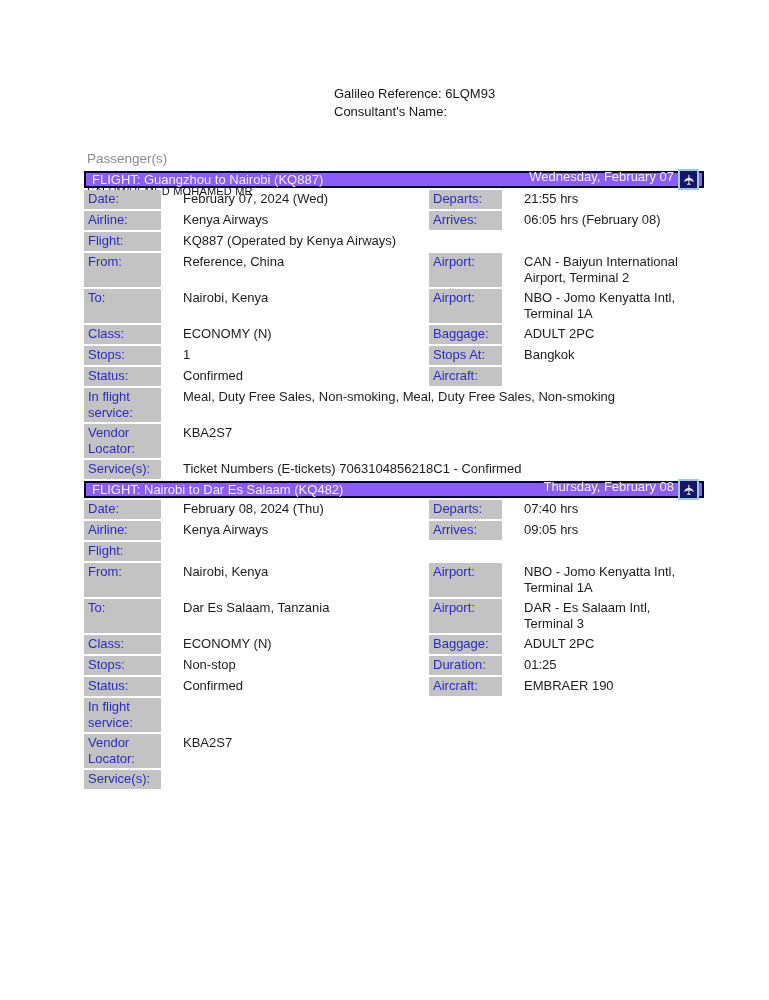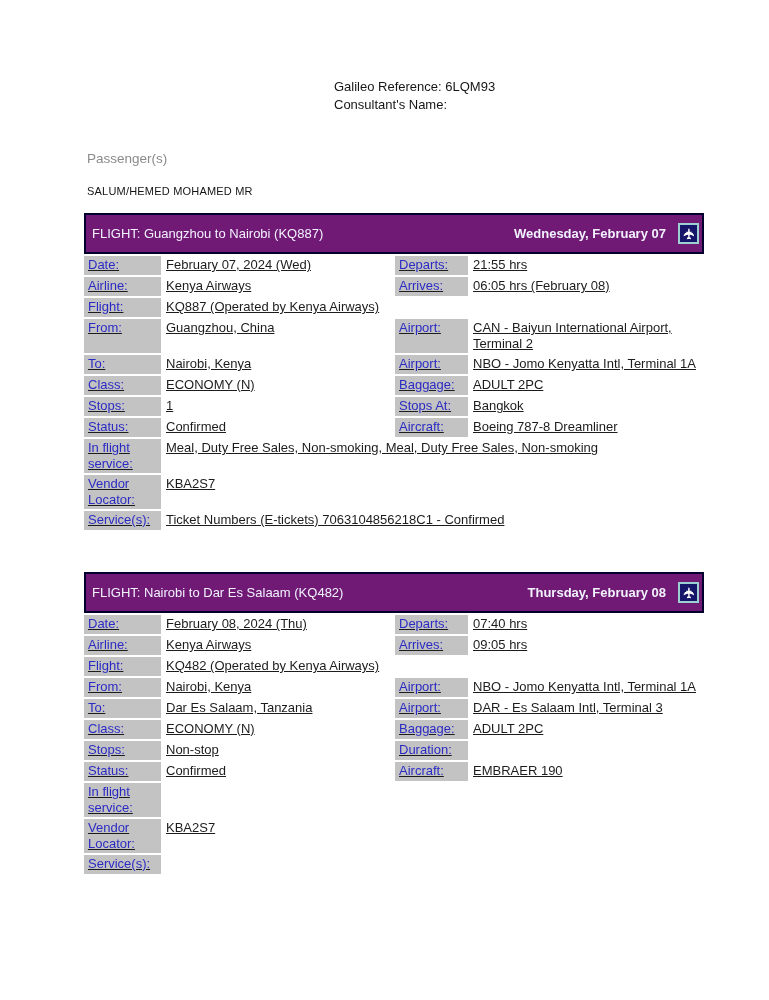--- a/index.html
+++ b/index.html
@@ -7,21 +7,21 @@
   body {
     width: 769px; height: 1000px;
     position: relative;
     font-family: "Liberation Sans", sans-serif;
     font-size: 13px;
     color: #1c1c1c;
     overflow: hidden;
   }
   .doc-header {
     position: absolute;
-    left: 334px; top: 78px;
+    left: 334px; top: 85px;
     line-height: 18px;
     color: #161616;
   }
   .passenger-block {
     position: absolute;
     left: 87px; top: 109px;
     width: 620px;
     margin-top: 42px;
   }
   .passenger-heading {
@@ -34,54 +34,52 @@
     font-size: 11px;
     letter-spacing: 0.2px;
   }
   .sections {
     position: absolute;
     left: 84px; top: 171px;
     width: 620px;
   }
   .flight-section { width: 620px; }
   .flight-header {
-    background: #701a75;
+    background: #8b5cf6;
     border: 2px solid #00002e;
-    height: 41px;
+    height: 17px;
     display: flex;
     align-items: center;
     justify-content: space-between;
     color: #f2f2ff;
     padding: 0 3px 0 6px;
     margin-bottom: 2px;
-    margin-top: 42px;
   }
   .flight-header .fh-title { font-size: 13px; }
-  .fh-right { display: flex; align-items: center; gap: 12px; font-weight: bold; }
+  .fh-right { display: flex; gap: 4px; }
   .fh-date { font-size: 13px; }
   .plane-box {
     width: 21px; height: 21px;
     background: #15156a;
     border: 2px solid #9ccfcf;
     display: flex; align-items: center; justify-content: center;
     flex: 0 0 auto;
   }
   .plane-glyph {
     color: #ffffff;
     font-size: 14px;
     line-height: 1;
     transform: rotate(-90deg);
   }
   .ftable { width: 620px; margin-bottom: 1px; }
   .frow {
     display: grid;
     grid-template-columns: 77px 228px 73px 1fr;
-    column-gap: 3px;
+    column-gap: 20px;
     margin-bottom: 2px;
-    text-decoration: underline;
   }
   .cell { min-height: 19px; line-height: 16px; padding: 1px 3px; }
   .lcell {
     background: #c3c3c3;
     color: #2b2bc4;
     padding-left: 4px;
   }
   .vcell { color: #1c1c1c; padding-left: 2px; }
   .vspan { grid-column: 2 / 5; }
 </style>
@@ -122,21 +120,21 @@
           <div class="cell vcell">Kenya Airways</div>
           <div class="cell lcell">Arrives:</div>
           <div class="cell vcell">06:05 hrs (February 08)</div>
         </div>
         <div class="frow">
           <div class="cell lcell">Flight:</div>
           <div class="cell vcell vspan">KQ887 (Operated by Kenya Airways)</div>
         </div>
         <div class="frow">
           <div class="cell lcell">From:</div>
-          <div class="cell vcell">Guangzhou, China</div>
+          <div class="cell vcell">Reference, China</div>
           <div class="cell lcell">Airport:</div>
           <div class="cell vcell">CAN - Baiyun International Airport, Terminal 2</div>
         </div>
         <div class="frow">
           <div class="cell lcell">To:</div>
           <div class="cell vcell">Nairobi, Kenya</div>
           <div class="cell lcell">Airport:</div>
           <div class="cell vcell">NBO - Jomo Kenyatta Intl, Terminal 1A</div>
         </div>
         <div class="frow">
@@ -148,21 +146,20 @@
         <div class="frow">
           <div class="cell lcell">Stops:</div>
           <div class="cell vcell">1</div>
           <div class="cell lcell">Stops At:</div>
           <div class="cell vcell">Bangkok</div>
         </div>
         <div class="frow">
           <div class="cell lcell">Status:</div>
           <div class="cell vcell">Confirmed</div>
           <div class="cell lcell">Aircraft:</div>
-          <div class="cell vcell">Boeing 787-8 Dreamliner</div>
         </div>
         <div class="frow">
           <div class="cell lcell">In flight service:</div>
           <div class="cell vcell vspan">Meal, Duty Free Sales, Non-smoking, Meal, Duty Free Sales, Non-smoking</div>
         </div>
         <div class="frow">
           <div class="cell lcell">Vendor Locator:</div>
           <div class="cell vcell vspan">KBA2S7</div>
         </div>
         <div class="frow">
@@ -190,21 +187,20 @@
           <div class="cell vcell">07:40 hrs</div>
         </div>
         <div class="frow">
           <div class="cell lcell">Airline:</div>
           <div class="cell vcell">Kenya Airways</div>
           <div class="cell lcell">Arrives:</div>
           <div class="cell vcell">09:05 hrs</div>
         </div>
         <div class="frow">
           <div class="cell lcell">Flight:</div>
-          <div class="cell vcell vspan">KQ482 (Operated by Kenya Airways)</div>
         </div>
         <div class="frow">
           <div class="cell lcell">From:</div>
           <div class="cell vcell">Nairobi, Kenya</div>
           <div class="cell lcell">Airport:</div>
           <div class="cell vcell">NBO - Jomo Kenyatta Intl, Terminal 1A</div>
         </div>
         <div class="frow">
           <div class="cell lcell">To:</div>
           <div class="cell vcell">Dar Es Salaam, Tanzania</div>
@@ -214,20 +210,21 @@
         <div class="frow">
           <div class="cell lcell">Class:</div>
           <div class="cell vcell">ECONOMY (N)</div>
           <div class="cell lcell">Baggage:</div>
           <div class="cell vcell">ADULT 2PC</div>
         </div>
         <div class="frow">
           <div class="cell lcell">Stops:</div>
           <div class="cell vcell">Non-stop</div>
           <div class="cell lcell">Duration:</div>
+          <div class="cell vcell">01:25</div>
         </div>
         <div class="frow">
           <div class="cell lcell">Status:</div>
           <div class="cell vcell">Confirmed</div>
           <div class="cell lcell">Aircraft:</div>
           <div class="cell vcell">EMBRAER 190</div>
         </div>
         <div class="frow">
           <div class="cell lcell">In flight service:</div>
         </div>

